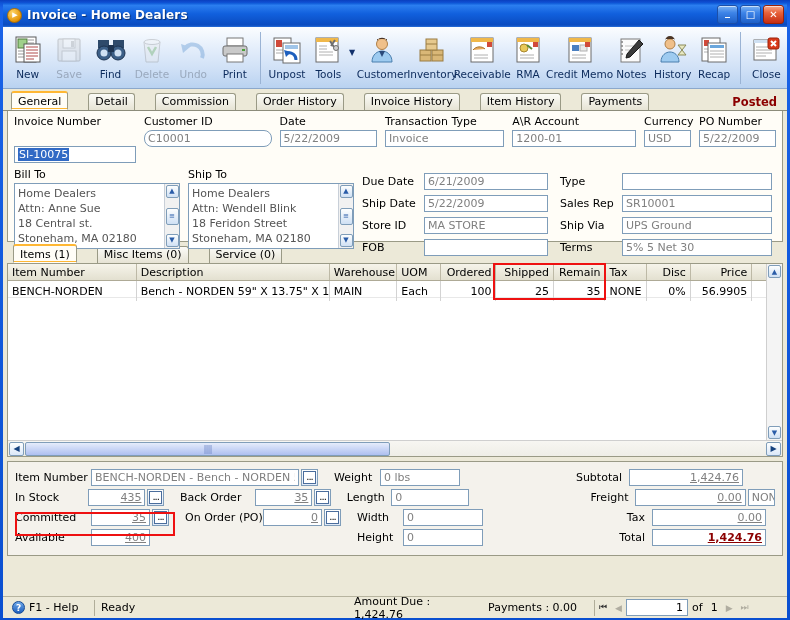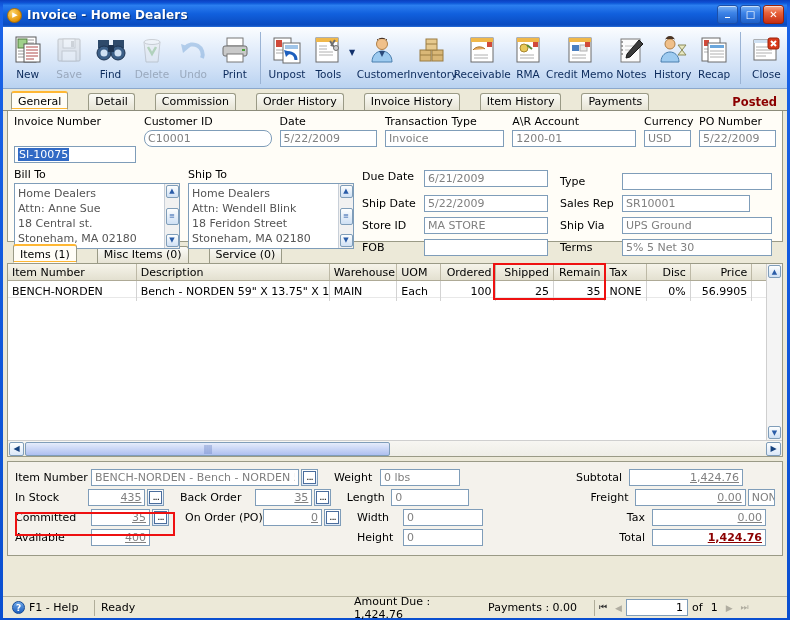--- a/index.html
+++ b/index.html
@@ -632,21 +632,21 @@
             <div>Stoneham, MA 02180</div>
             <div class="sb">
               <div class="sbtn">▲</div>
               <div class="sthumb">≡</div>
               <div class="sbtn">▼</div>
             </div>
           </div>
         </div>
 
         <div style="width:190px; padding-top:2px;">
-          <div style="display:flex; align-items:flex-start; height:22px;">
+          <div style="display:flex; align-items:center; height:22px;">
             <div class="flabel" style="width:62px;">Due Date</div>
             <div class="finput" style="width:124px;">
                 <span>6/21/2009</span>
               </div>
           </div>
           <div style="display:flex; align-items:center; height:22px;">
             <div class="flabel" style="width:62px;">Ship Date</div>
             <div class="finput" style="width:124px;">
                 <span>5/22/2009</span>
               </div>
@@ -667,21 +667,21 @@
 
         <div style="width:215px; padding-top:2px;">
           <div style="display:flex; align-items:center; height:22px;">
             <div class="flabel" style="width:62px;">Type</div>
             <div class="finput" style="width:150px;">
                 <span></span>
               </div>
           </div>
           <div style="display:flex; align-items:center; height:22px;">
             <div class="flabel" style="width:62px;">Sales Rep</div>
-            <div class="finput" style="width:128px;">
+            <div class="finput" style="width:150px;">
                 <span>SR10001</span>
               </div>
           </div>
           <div style="display:flex; align-items:center; height:22px;">
             <div class="flabel" style="width:62px;">Ship Via</div>
             <div class="finput" style="width:150px;">
                 <span>UPS Ground</span>
               </div>
           </div>
           <div style="display:flex; align-items:center; height:22px;">

